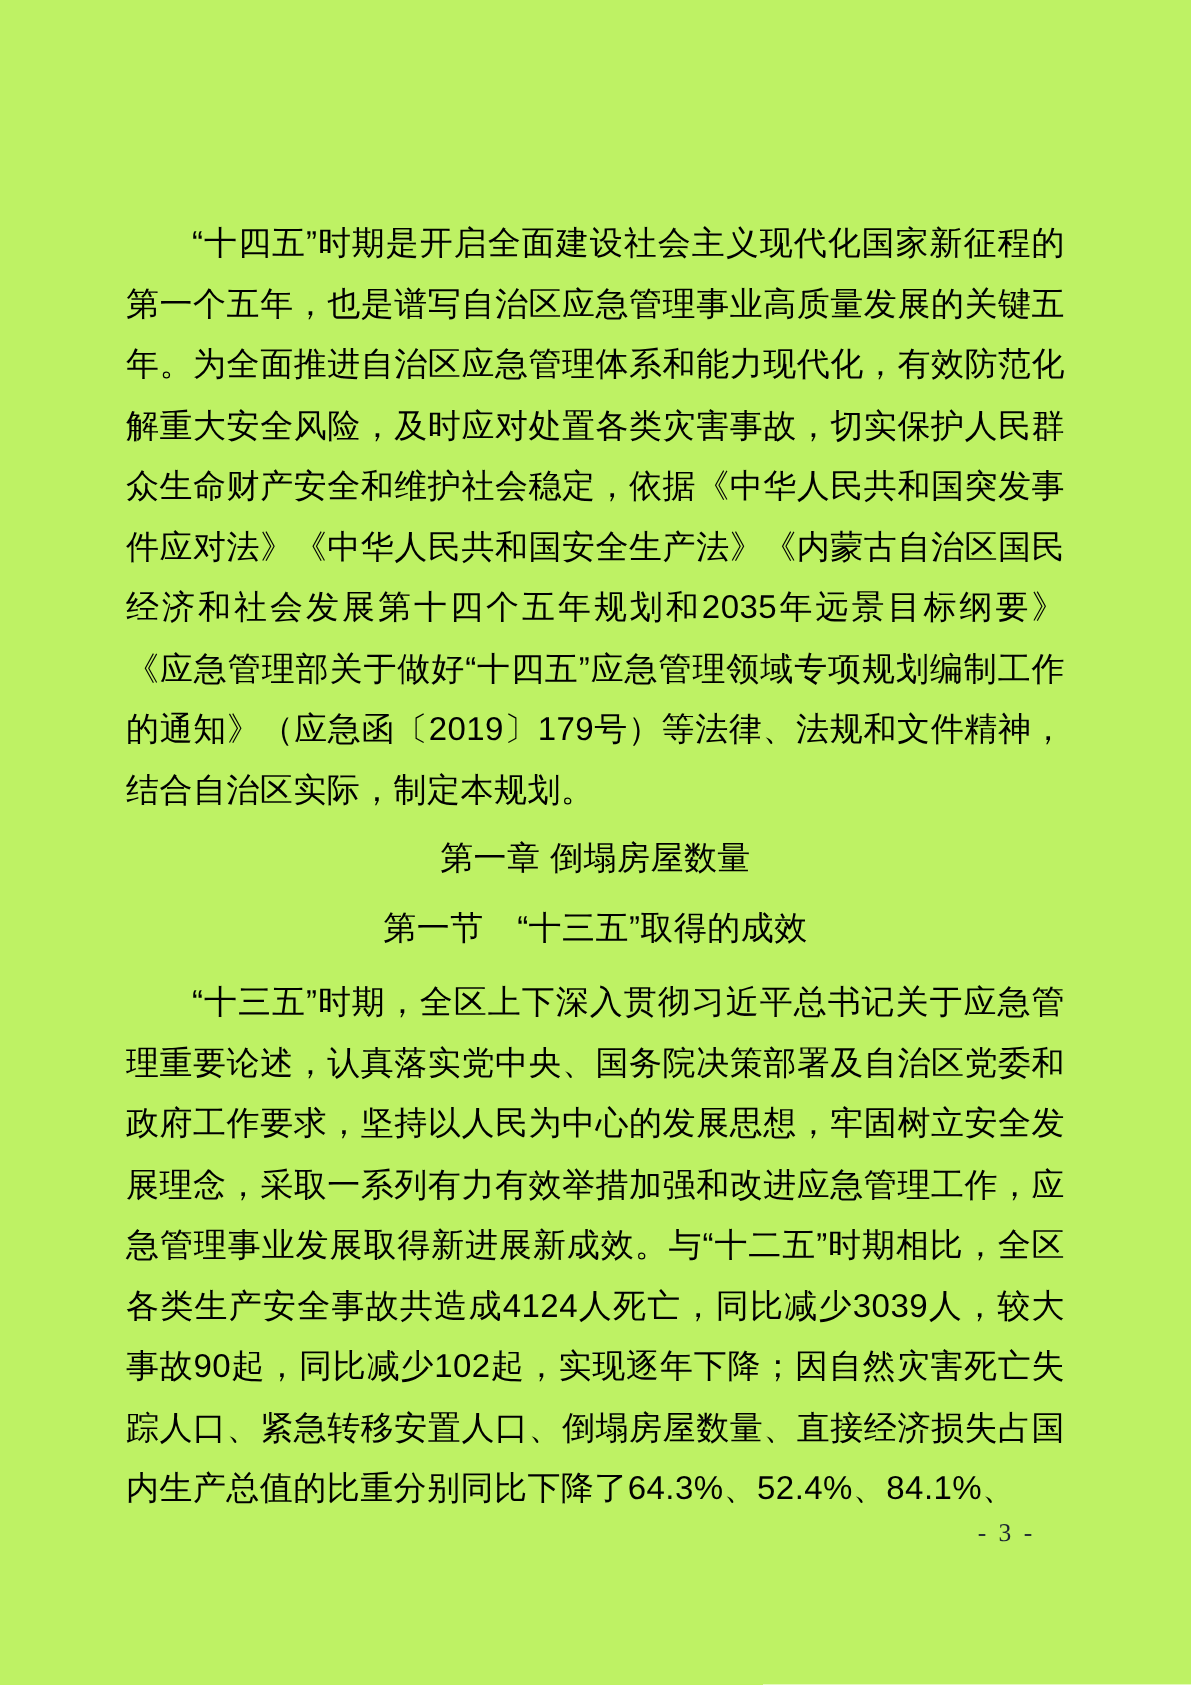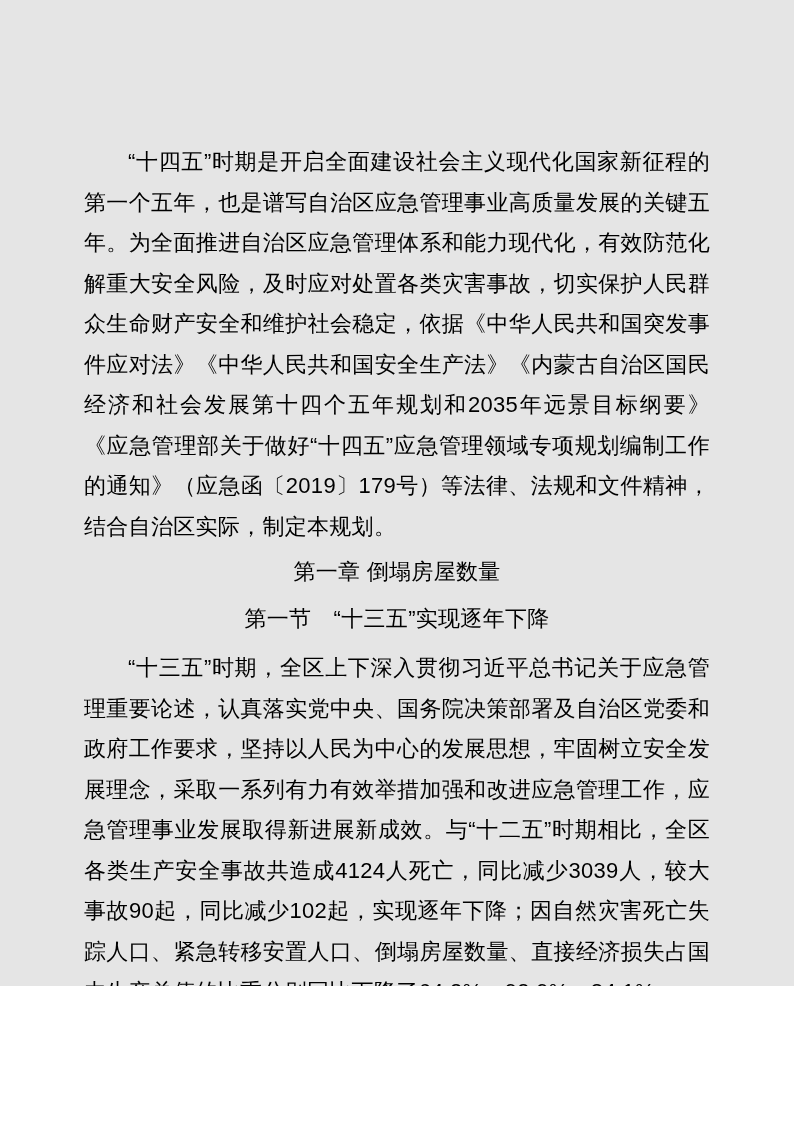--- a/index.html
+++ b/index.html
@@ -3,22 +3,22 @@
 <meta charset="utf-8">
 <style>
   html, body {
     margin: 0;
     padding: 0;
     background: #ffffff;
   }
   .page {
     position: relative;
     width: 794px;
-    height: 986px;
-    background: #e5e5e5;
+    height: 1123px;
+    background: #bef264;
     overflow: hidden;
     font-family: "Liberation Sans", sans-serif;
     box-sizing: border-box;
   }
   .content {
     position: absolute;
     left: 84px;
     right: 84px;
     top: 142px;
   }
@@ -67,17 +67,17 @@
     letter-spacing: 2px;
   }
 </style>
 </head>
 <body>
 
 <div class="page">
   <div class="content">
     <p class="para">“十四五”时期是开启全面建设社会主义现代化国家新征程的第一个五年，也是谱写自治区应急管理事业高质量发展的关键五年。为全面推进自治区应急管理体系和能力现代化，有效防范化解重大安全风险，及时应对处置各类灾害事故，切实保护人民群众生命财产安全和维护社会稳定，依据《中华人民共和国突发事件应对法》《中华人民共和国安全生产法》《内蒙古自治区国民经济和社会发展第十四个五年规划和2035年远景目标纲要》《应急管理部关于做好“十四五”应急管理领域专项规划编制工作的通知》（应急函〔2019〕179号）等法律、法规和文件精神，结合自治区实际，制定本规划。</p>
     <h2 class="chapter-heading">第一章 倒塌房屋数量</h2>
-    <h3 class="section-heading">第一节　“十三五”实现逐年下降</h3>
-    <p class="para para-second">“十三五”时期，全区上下深入贯彻习近平总书记关于应急管理重要论述，认真落实党中央、国务院决策部署及自治区党委和政府工作要求，坚持以人民为中心的发展思想，牢固树立安全发展理念，采取一系列有力有效举措加强和改进应急管理工作，应急管理事业发展取得新进展新成效。与“十二五”时期相比，全区各类生产安全事故共造成4124人死亡，同比减少3039人，较大事故90起，同比减少102起，实现逐年下降；因自然灾害死亡失踪人口、紧急转移安置人口、倒塌房屋数量、直接经济损失占国内生产总值的比重分别同比下降了64.3%、93.9%、84.1%、</p>
+    <h3 class="section-heading">第一节　“十三五”取得的成效</h3>
+    <p class="para para-second">“十三五”时期，全区上下深入贯彻习近平总书记关于应急管理重要论述，认真落实党中央、国务院决策部署及自治区党委和政府工作要求，坚持以人民为中心的发展思想，牢固树立安全发展理念，采取一系列有力有效举措加强和改进应急管理工作，应急管理事业发展取得新进展新成效。与“十二五”时期相比，全区各类生产安全事故共造成4124人死亡，同比减少3039人，较大事故90起，同比减少102起，实现逐年下降；因自然灾害死亡失踪人口、紧急转移安置人口、倒塌房屋数量、直接经济损失占国内生产总值的比重分别同比下降了64.3%、52.4%、84.1%、</p>
   </div>
   <div class="page-number">- 3 -</div>
 </div>
 
 </body></html>

